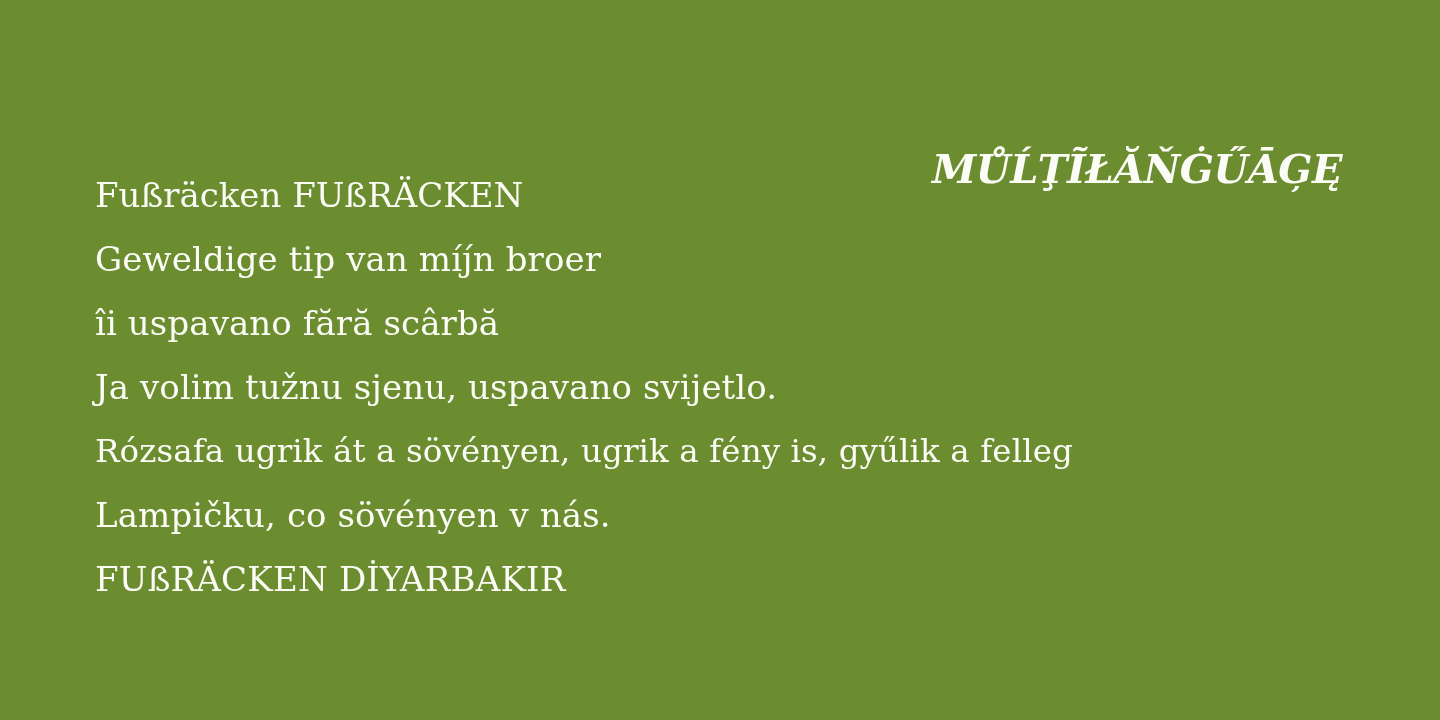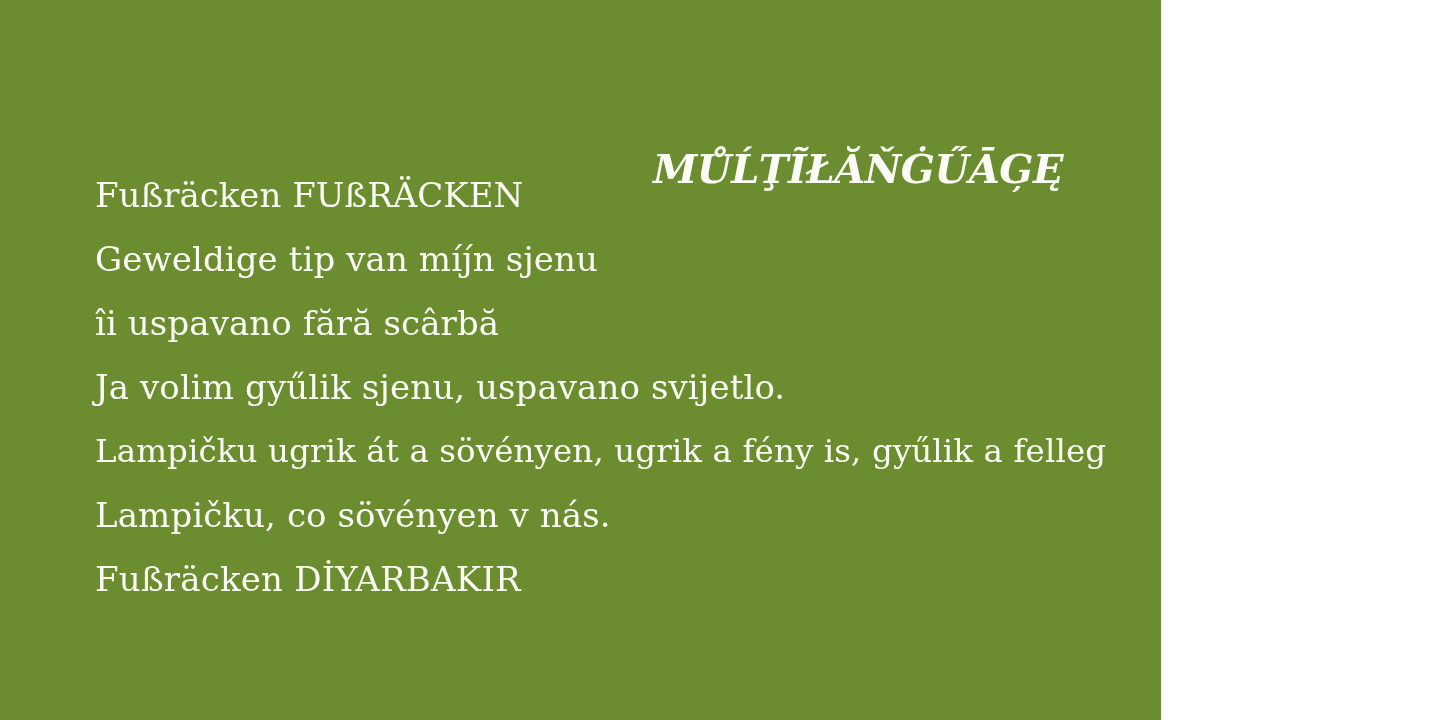--- a/index.html
+++ b/index.html
@@ -7,21 +7,21 @@
     padding: 0;
   }
   body {
     width: 1440px;
     height: 720px;
     overflow: hidden;
     font-family: "DejaVu Serif", serif;
   }
   #specimen-canvas {
     position: relative;
-    width: 1161px;
+    width: 1440px;
     height: 720px;
     background: #6B8C2F;
   }
   #specimen-title {
     position: absolute;
     right: 98px;
     top: 149px;
     font-family: "DejaVu Serif", serif;
     font-weight: 700;
     font-style: italic;
@@ -53,21 +53,21 @@
 </style>
 </head>
 <body>
 
 <div id="specimen-canvas">
 
   <div id="specimen-title">MŮĹŢĨŁĂŇĠŰĀĢĘ</div>
 
   <div id="sample-lines">
     <div class="sample-line line-1">Fußräcken FUßRÄCKEN</div>
-    <div class="sample-line line-2">Geweldige tip van míj́n sjenu</div>
+    <div class="sample-line line-2">Geweldige tip van míj́n broer</div>
     <div class="sample-line line-3">îi uspavano fără scârbă</div>
-    <div class="sample-line line-4">Ja volim gyűlik sjenu, uspavano svijetlo.</div>
-    <div class="sample-line line-5">Lampičku ugrik át a sövényen, ugrik a fény is, gyűlik a felleg</div>
+    <div class="sample-line line-4">Ja volim tužnu sjenu, uspavano svijetlo.</div>
+    <div class="sample-line line-5">Rózsafa ugrik át a sövényen, ugrik a fény is, gyűlik a felleg</div>
     <div class="sample-line line-6">Lampičku, co sövényen v nás.</div>
-    <div class="sample-line line-7">Fußräcken DİYARBAKIR</div>
+    <div class="sample-line line-7">FUßRÄCKEN DİYARBAKIR</div>
   </div>
 
 </div>
 
 </body></html>

